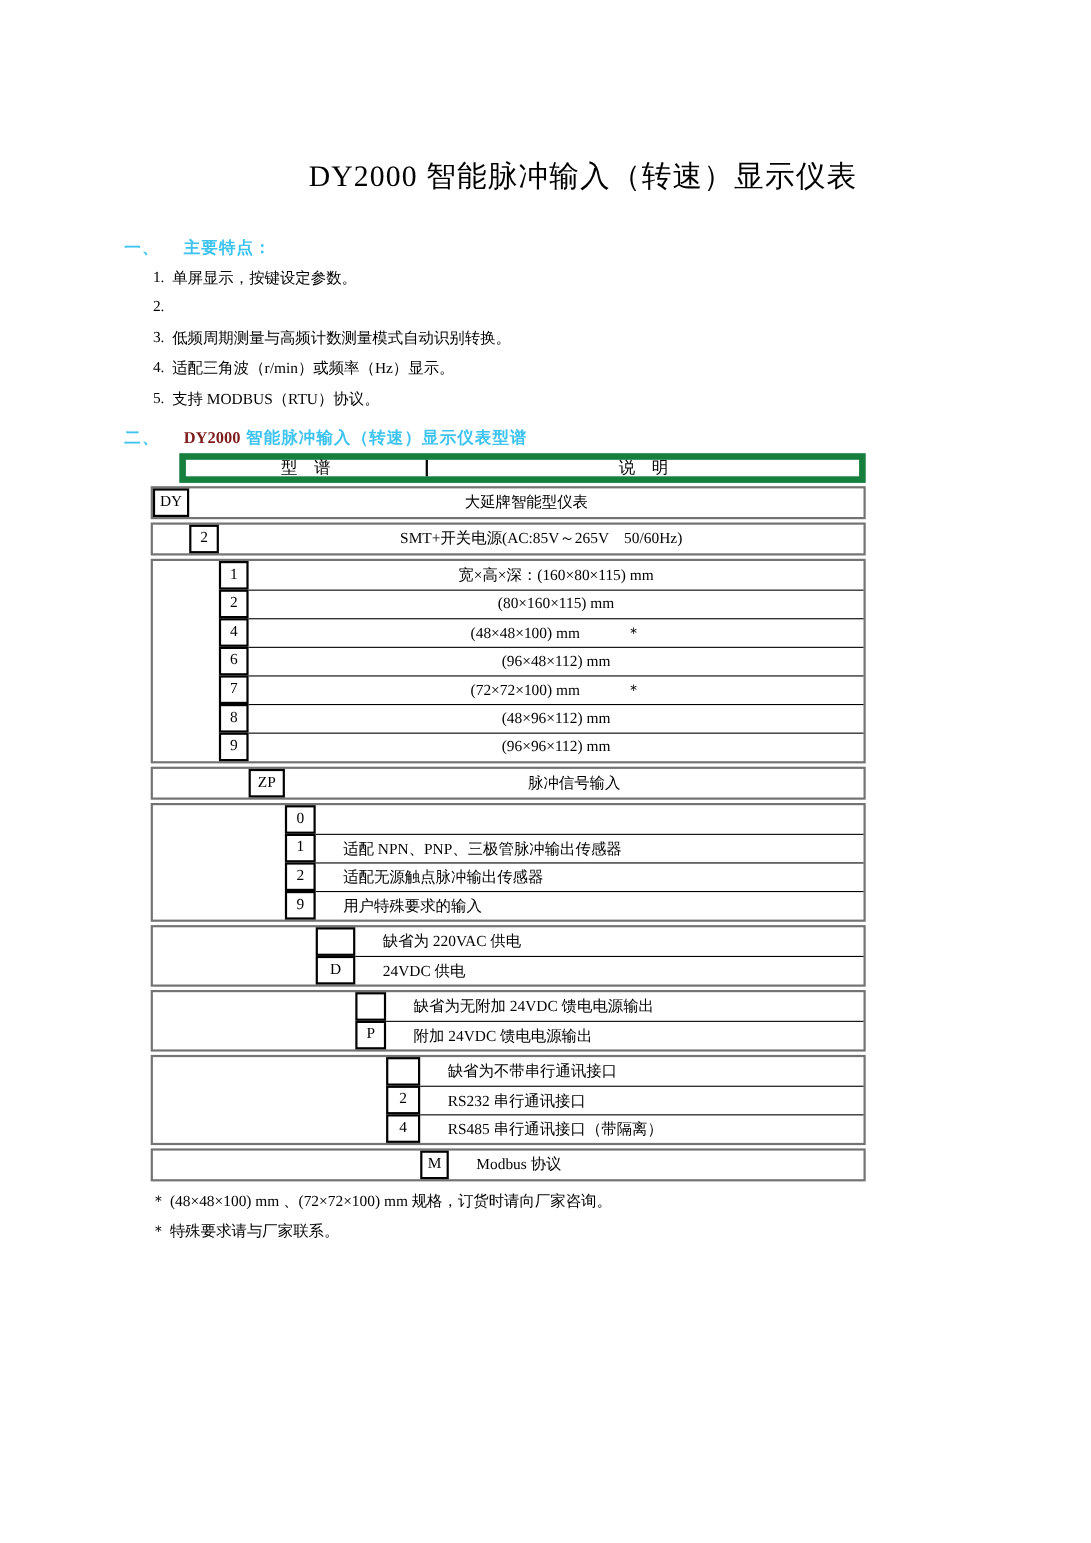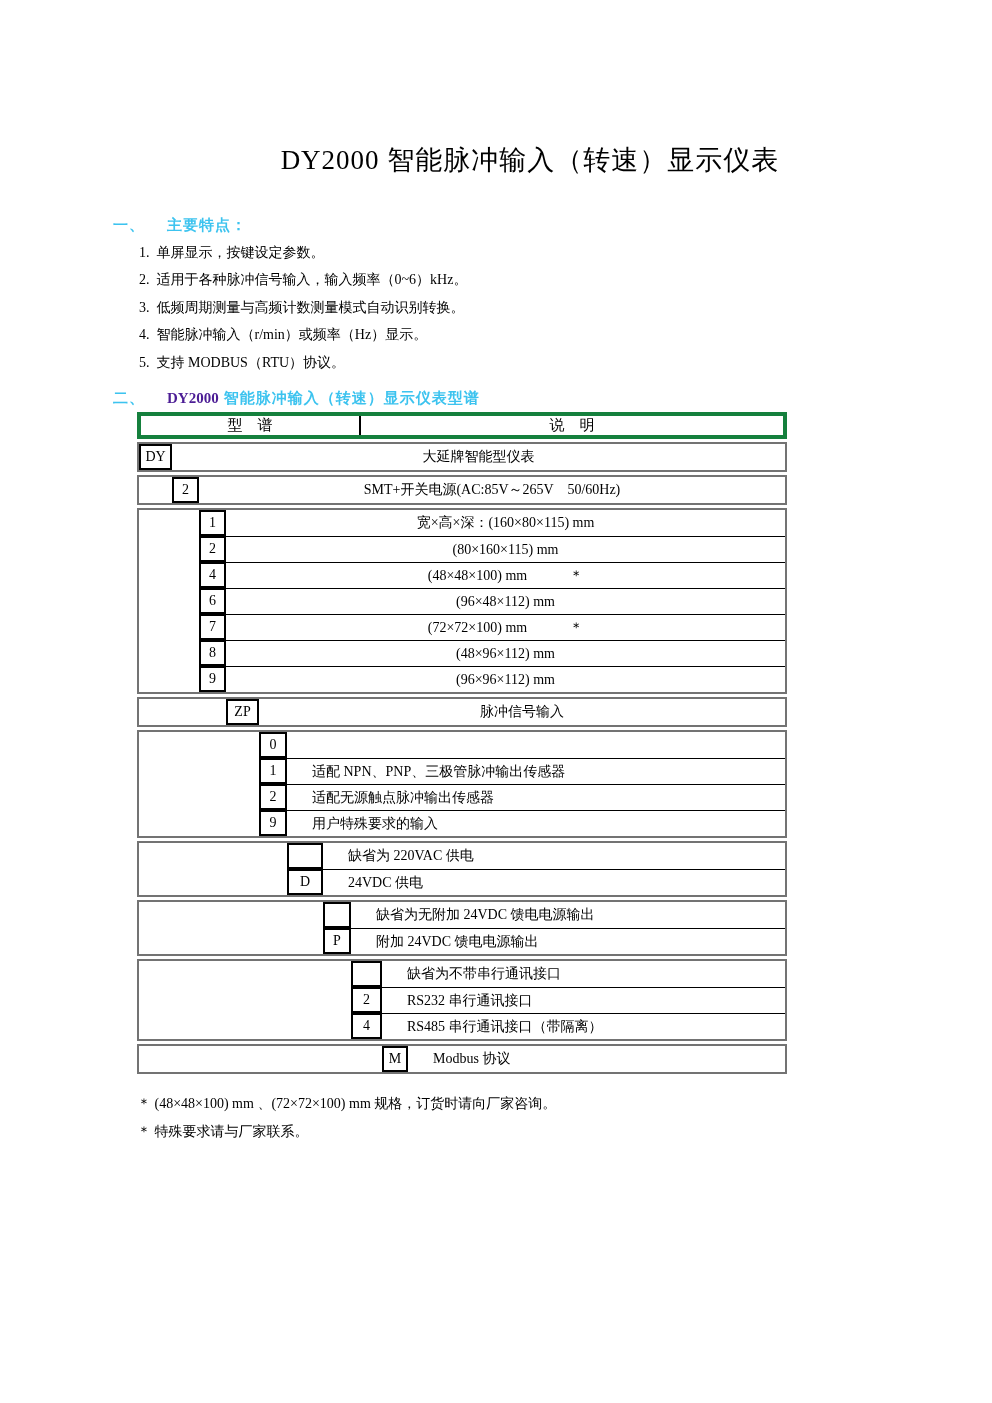--- a/index.html
+++ b/index.html
@@ -50,21 +50,22 @@
   .tablewrap {
     position: absolute;
     top: 412px;
     left: 137px;
     width: 650px;
     font-size: 14px;
   }
   .thead {
     display: flex;
     height: 27px;
-    border: 4px solid #15803d;
+    border: 6px solid #15803d;
+    margin-left: 26px;
   }
   .th {
     display: flex;
     align-items: center;
     justify-content: center;
     font-size: 15px;
   }
   .th1 { width: 220px; border-right: 2px solid #000; }
   .th2 { flex: 1; }
   .tgroup {
@@ -84,21 +85,21 @@
   .desccell {
     flex: 1;
     display: flex;
     align-items: center;
     padding: 0 25px;
     white-space: pre;
     overflow: hidden;
   }
   .desccell.center { justify-content: center; }
   .desccell.sep { border-top: 1px solid #000; }
-  .footnotes { margin-top: 16px; }
+  .footnotes { margin-top: 4px; }
   .footnote {
     height: 28px;
     display: flex;
     align-items: center;
     font-size: 14px;
   }
 </style>
 </head>
 <body>
 
@@ -110,38 +111,37 @@
     <span class="sec-label">一、</span><span>主要特点：</span>
   </div>
 
   <div class="features" id="features">
       <div class="feature-row">
         <span class="feature-num">1.</span>
         <span>单屏显示，按键设定参数。</span>
       </div>
       <div class="feature-row">
         <span class="feature-num">2.</span>
-        <span>适用于各种脉冲信号输入，输入频率（0~6）kHz。</span>
       </div>
       <div class="feature-row">
         <span class="feature-num">3.</span>
         <span>低频周期测量与高频计数测量模式自动识别转换。</span>
       </div>
       <div class="feature-row">
         <span class="feature-num">4.</span>
-        <span>智能脉冲输入（r/min）或频率（Hz）显示。</span>
+        <span>适配三角波（r/min）或频率（Hz）显示。</span>
       </div>
       <div class="feature-row">
         <span class="feature-num">5.</span>
         <span>支持 MODBUS（RTU）协议。</span>
       </div>
     </div>
 
   <div class="sec-heading sec2" style="color: rgb(60, 195, 239);">
-    <span class="sec-label">二、</span><span class="model-name" style="color: #4c1d95;">DY2000</span><span>智能脉冲输入（转速）显示仪表型谱</span>
+    <span class="sec-label">二、</span><span class="model-name" style="color: #7f1d1d;">DY2000</span><span>智能脉冲输入（转速）显示仪表型谱</span>
   </div>
 
   <div class="tablewrap">
     <div class="thead">
       <div class="th th1">型　谱</div>
       <div class="th th2">说　明</div>
     </div>
     <div id="tgroups">
         <div class="tgroup">
           <div class="trow">

